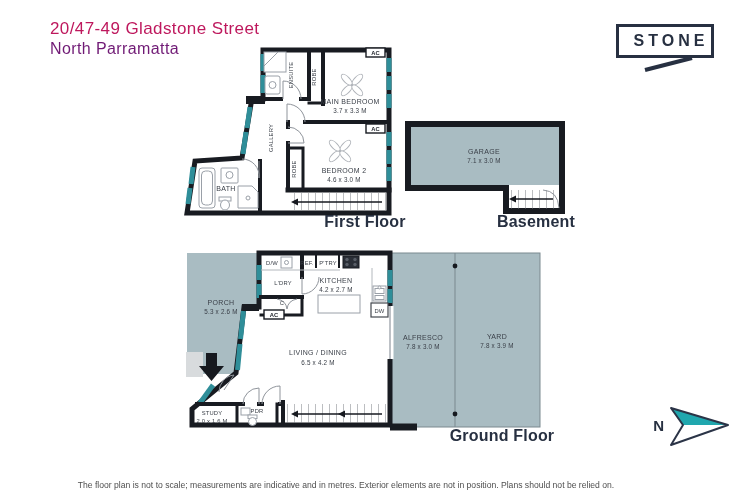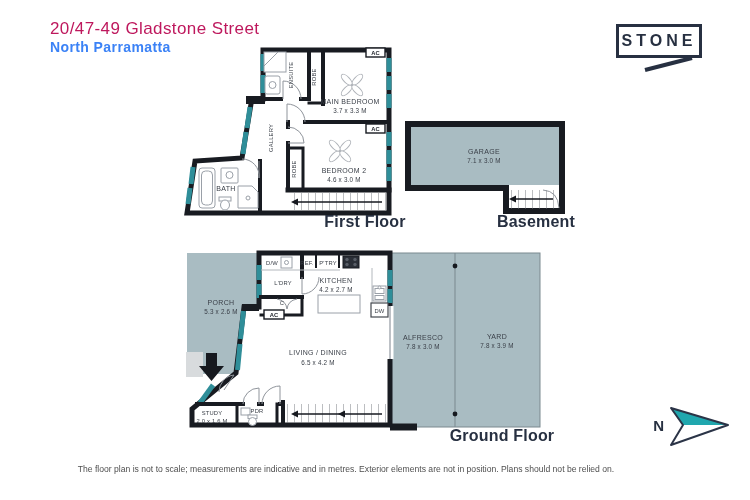--- a/index.html
+++ b/index.html
@@ -1,25 +1,25 @@
 <!DOCTYPE html>
 <html><head>
 <meta charset="utf-8">
 <style>
   html,body{margin:0;padding:0;background:#ffffff;}
   #canvas{position:relative;width:750px;height:500px;background:#ffffff;overflow:hidden;
           font-family:"Liberation Sans", sans-serif;}
   .hdr{position:absolute;left:50px;top:18px;line-height:1.25;}
   .hdr .addr{font-size:17px;letter-spacing:.4px;color:#be185d;}
-  .hdr .suburb{font-size:14px;font-weight:bold;letter-spacing:.4px;color:#3b82f6;}
+  .hdr .suburb{font-size:16px;font-weight:normal;letter-spacing:.4px;color:#701a75;}
   .logo{position:absolute;left:616px;top:24px;width:80px;height:28px;border:3px solid #273041;
         display:flex;align-items:center;justify-content:center;
-        font-size:16px;font-weight:bold;letter-spacing:4px;color:#273041;}
+        font-size:16px;font-weight:bold;letter-spacing:4px;color:#273041;padding-left:12px;}
   .logo-tail{position:absolute;left:640px;top:56px;}
-  .disclaimer{position:absolute;left:0;top:463px;width:692px;text-align:center;
+  .disclaimer{position:absolute;left:0;top:479px;width:692px;text-align:center;
               font-size:8.6px;color:#4f4f4f;line-height:1.5;}
   svg text{font-family:"Liberation Sans", sans-serif;}
   .room-label{font-size:7px;fill:#3b4049;letter-spacing:.3px;}
   .dim-label{font-size:6.3px;fill:#3b4049;letter-spacing:.2px;}
   .small-label{font-size:5.8px;fill:#3b4049;letter-spacing:.2px;}
   .ac-label{font-size:5.8px;font-weight:bold;fill:#22262e;}
   .floor-title{font-size:16px;font-weight:bold;fill:#273041;letter-spacing:.2px;}
   .n-label{font-size:15px;font-weight:bold;fill:#273041;}
   .wall{stroke:#181b21;fill:none;stroke-width:5;stroke-linecap:square;}
   .wall4{stroke:#181b21;fill:none;stroke-width:4;stroke-linecap:square;}

